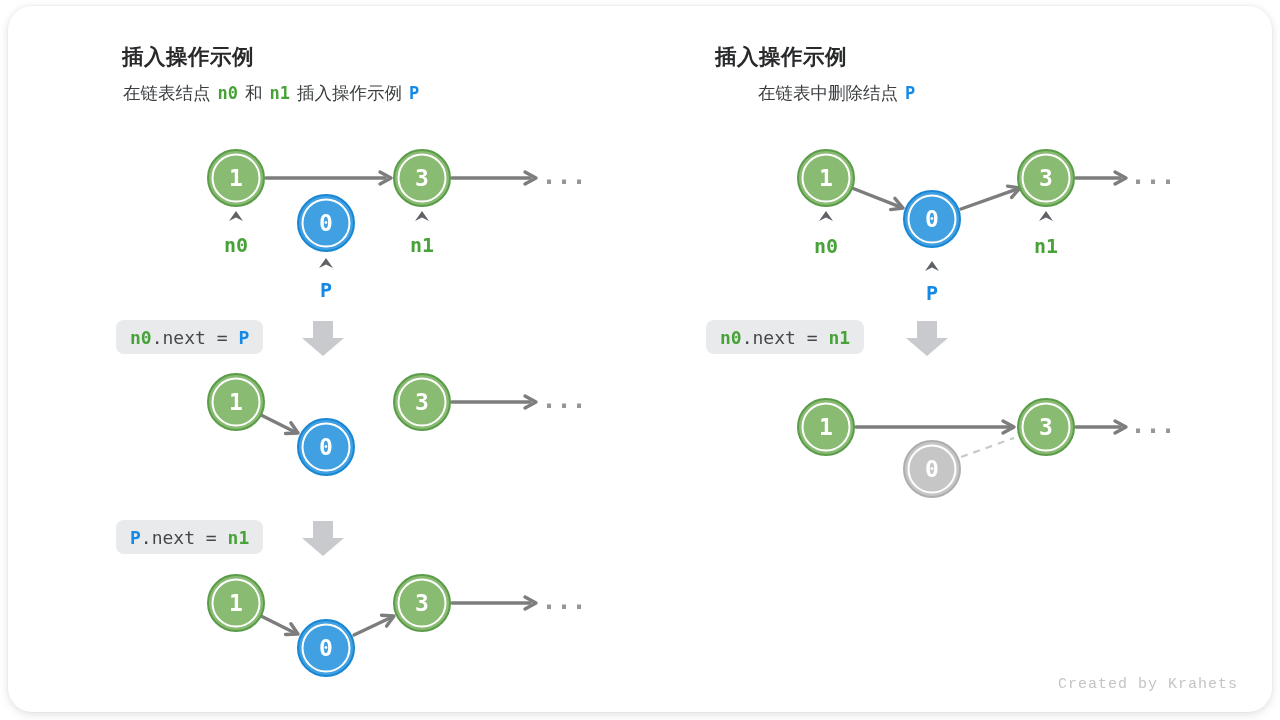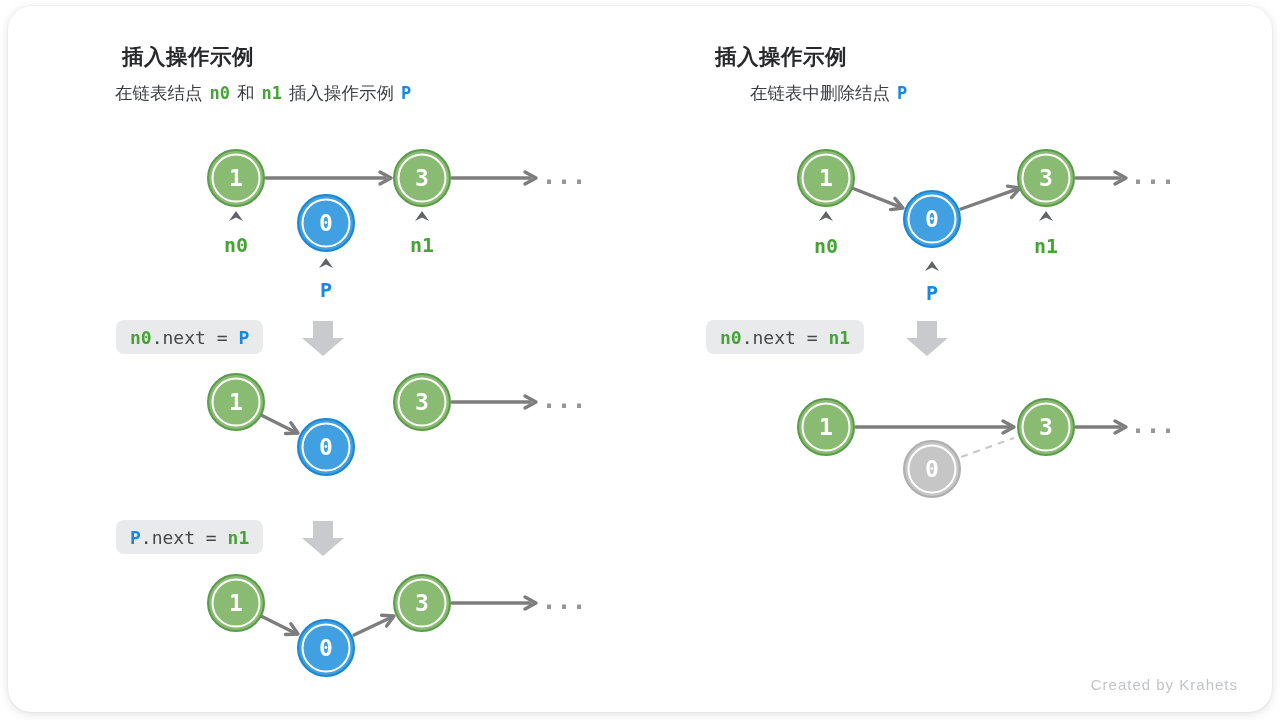--- a/index.html
+++ b/index.html
@@ -12,35 +12,35 @@
     position:absolute;left:8px;top:6px;right:8px;bottom:8px;
     background:#ffffff;border-radius:24px;
     box-shadow:0 2px 10px rgba(0,0,0,0.13), 0 0 0 1px rgba(0,0,0,0.02);
   }
   .title{
     position:absolute;top:42px;
     font-size:21.5px;font-weight:700;color:#28292b;letter-spacing:0.5px;
   }
   .subtitle{
     position:absolute;top:81px;height:24px;
-    font-size:17.5px;color:#3b3e40;display:flex;align-items:center;
+    font-size:17.5px;color:#3b3e40;display:flex;align-items:center;margin-left:8px;
   }
   .tok{font-family:"DejaVu Sans Mono", monospace;font-weight:700;font-size:17px;margin:0 7px;}
   .tok-green{color:#47a338;}
   .tok-blue{color:#1689e4;}
   .chip{
     position:absolute;height:34px;border-radius:8px;background:#e9eaeb;
     display:flex;align-items:center;padding:0 14px;
     font-family:"DejaVu Sans Mono", monospace;font-size:18px;color:#45474a;
   }
   .chip span{white-space:pre;}
   .chip .lhs,.chip .rhs{font-weight:700;}
   .credit{
     position:absolute;right:42px;top:676px;
-    font-family:Liberation Sans, sans-serif;font-size:15px;color:#c2c4c6;letter-spacing:1px;
+    font-family:Liberation Mono, monospace;font-size:15px;color:#c2c4c6;letter-spacing:1px;
   }
   svg.stage{position:absolute;left:0;top:0;}
   svg .nodetext{
     font-family:"DejaVu Sans Mono", monospace;font-size:23px;font-weight:700;fill:#ffffff;
     text-anchor:middle;
   }
   svg .ptrlabel{
     font-family:"DejaVu Sans Mono", monospace;font-size:20px;font-weight:700;text-anchor:middle;
   }
   svg .ellipsis{

